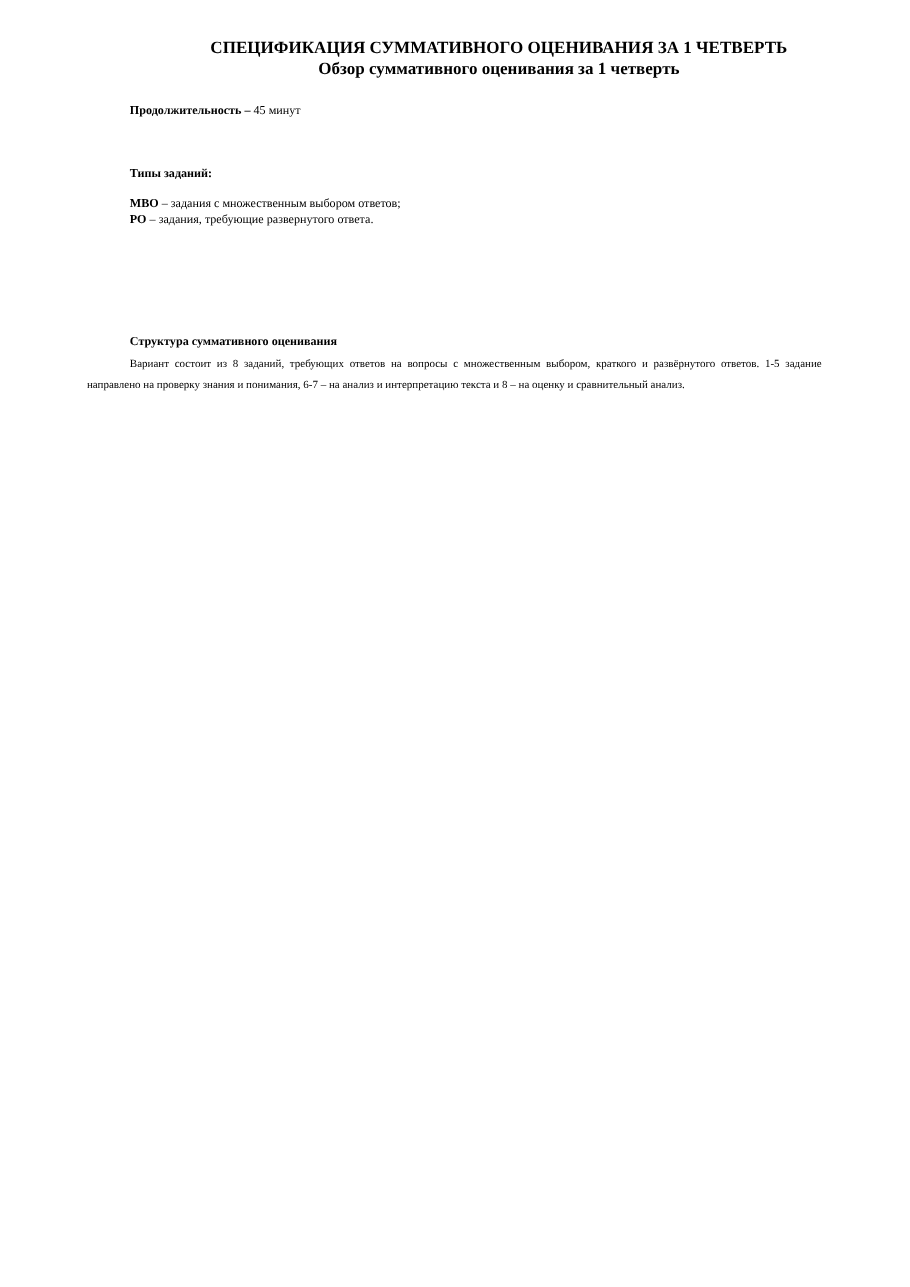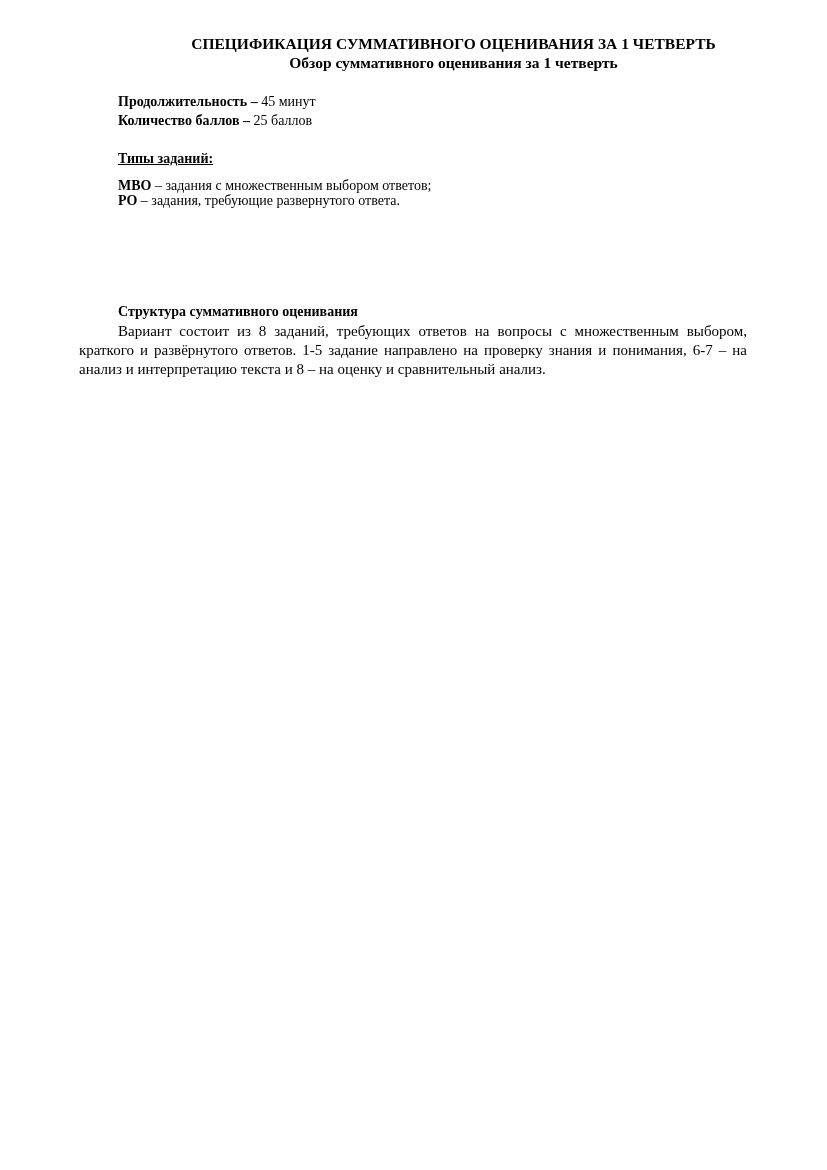--- a/index.html
+++ b/index.html
@@ -2,40 +2,37 @@
 <html><head>
 <meta charset="utf-8">
 <style>
   html, body { margin: 0; padding: 0; background: #ffffff; }
   body { width: 827px; height: 1170px; position: relative; overflow: hidden;
          font-family: "Liberation Serif", "DejaVu Serif", serif; color: #000; }
   .page { position: absolute; left: 0; top: 0; width: 827px; height: 1170px; background: #fff; }
   .title { position: absolute; left: 0; width: 827px; text-align: center; font-weight: bold; font-size: 15.5px; line-height: 18px; padding-left: 40px; }
   .t1 { top: 35px; }
   .t2 { top: 54px; }
-  .line { position: absolute; left: 118px; font-size: 14px; line-height: 19px; white-space: nowrap; }
+  .line { position: absolute; left: 118px; font-size: 11px; line-height: 19px; white-space: nowrap; }
   b { font-weight: bold; }
-  .para { position: absolute; left: 79px; width: 668px; top: 322px; font-size: 15px; line-height: 19.2px;
+  .para { position: absolute; left: 79px; width: 668px; top: 322px; font-size: 10px; line-height: 19.2px;
           text-align: justify; text-indent: 39px; }
 </style>
 </head>
 <body>
 
 <div class="page">
   <div class="title t1">СПЕЦИФИКАЦИЯ СУММАТИВНОГО ОЦЕНИВАНИЯ ЗА 1 ЧЕТВЕРТЬ</div>
   <div class="title t2">Обзор суммативного оценивания за 1 четверть</div>
 
   <div class="line" style="top:92px;">
     <b>Продолжительность –</b><span> 45 минут</span>
   </div>
-  <div class="line" style="top:111px;">
-    <b>Количество баллов –</b><span> 25 баллов</span>
-  </div>
 
-  <div class="line" style="top:149px;text-decoration:underline;">
+  <div class="line" style="top:149px;">
     <b>Типы заданий:</b>
   </div>
   <div class="line" style="top:176px;">
     <b>МВО</b><span> – задания с множественным выбором ответов;</span>
   </div>
   <div class="line" style="top:191px;">
     <b>РО</b><span> – задания, требующие развернутого ответа.</span>
   </div>
 
   <div class="line" style="top:302px;">

